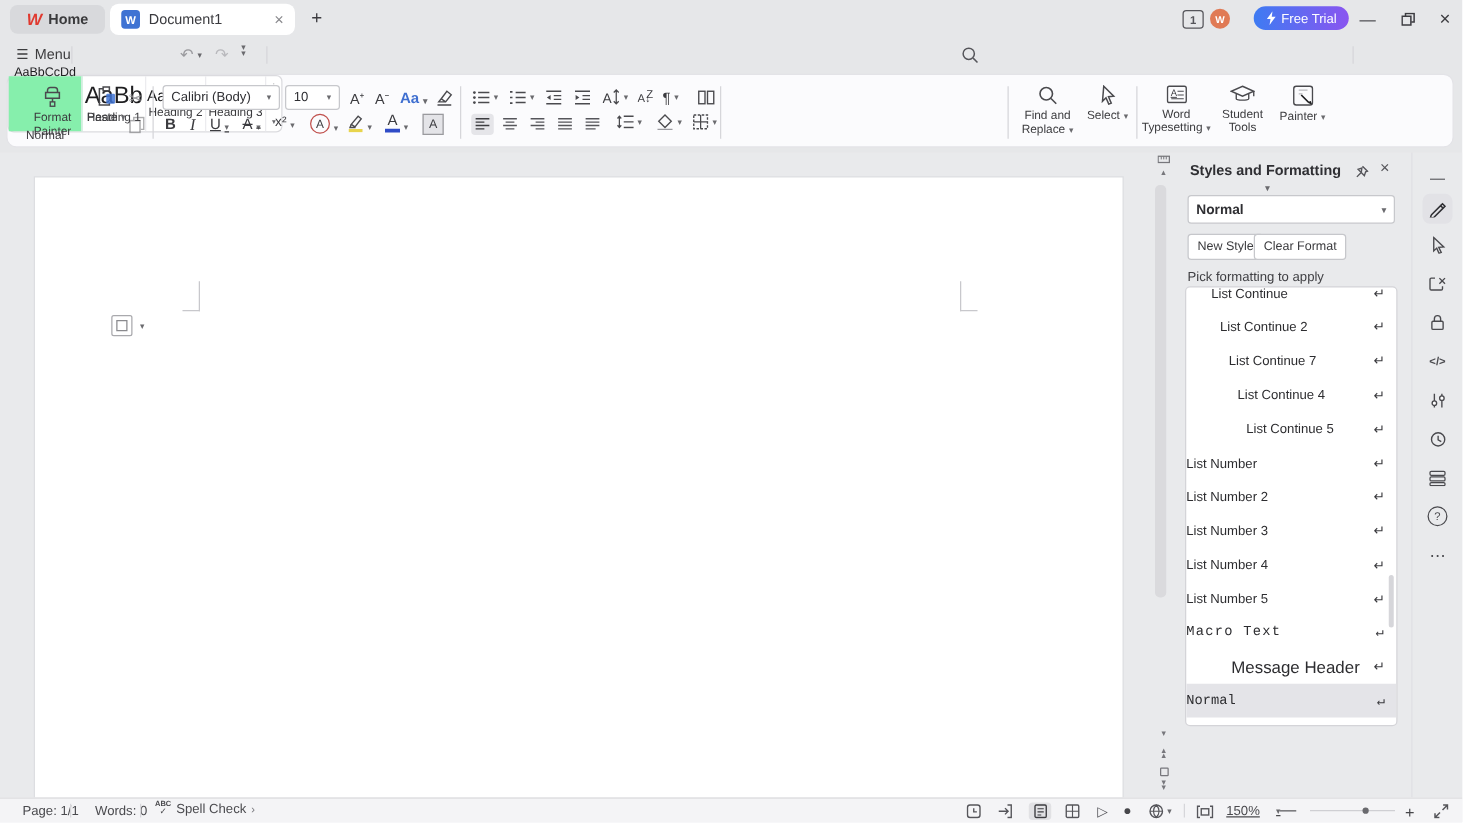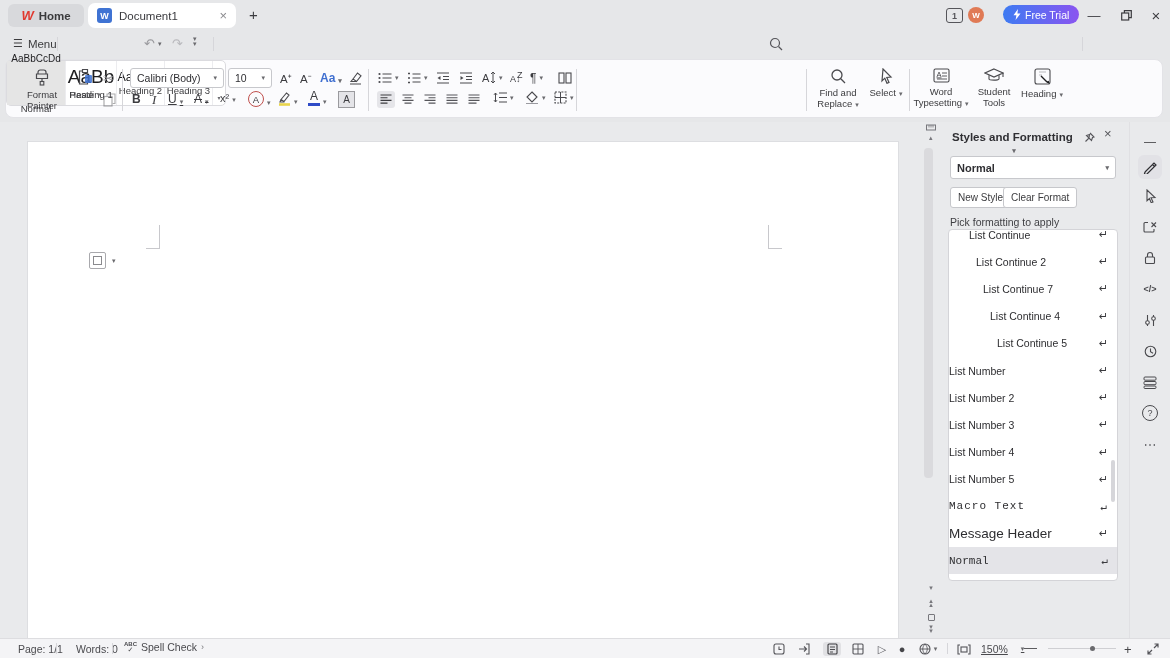--- a/index.html
+++ b/index.html
@@ -55,21 +55,21 @@
   .ptitle{left:952px;top:9px;font-size:11.5px;font-weight:700;color:#2f2f33;gap:4px;flex-direction:column;}
   .pselect{left:950px;top:34px;width:166px;height:23px;font-weight:700;font-size:11px;}
   .pbtn{position:absolute;top:65px;height:19px;background:#fff;border:1px solid #c6c7cb;border-radius:3px;font-size:10px;display:flex;align-items:center;padding:0 7px;color:#3b3b3e;}
   .plabel{left:950px;top:94px;font-size:10.5px;color:#3f3f43;}
   .listbox{left:948px;top:107px;width:170px;height:352px;background:#fff;border:1px solid #d4d4d8;border-radius:4px;overflow:hidden;box-sizing:border-box;}
   .lrows{margin-top:-9px;}
   .sr{position:relative;height:27.2px;display:flex;align-items:center;font-size:10.5px;color:#2d2d30;padding-left:0;}
   .sr .ret{position:absolute;right:9px;font-size:11px;color:#3a3a3e;}
   .sr.i1{padding-left:20px;}.sr.i2{padding-left:27px;}.sr.i3{padding-left:34px;}.sr.i4{padding-left:41px;}.sr.i5{padding-left:48px;}
   .sr.mono{font-family:"Liberation Mono",monospace;font-size:11px;}
-  .sr.hdr{font-size:13.5px;}
+  .sr.hdr{font-size:13.5px;padding-left:36px;}
   .sr.sel{background:#e4e4e8;}
   .lthumb{position:absolute;right:2px;top:230px;width:4px;height:42px;background:#d6d6da;border-radius:2px;}
   
   .rail{left:1129px;top:0;width:41px;height:516px;border-left:1px solid #e0e0e3;}
   .rit{position:absolute;left:8px;width:24px;height:24px;display:flex;align-items:center;justify-content:center;color:#4a4a4e;}
   .rit.on{background:#e2e2e6;border-radius:6px;}
   
   .statusbar{left:0;top:638px;width:1170px;height:20px;background:#f4f4f6;border-top:1px solid #dddde0;font-size:10.5px;color:#4a4a4e;}
   .sic{position:absolute;top:3px;display:flex;align-items:center;justify-content:center;width:18px;height:14px;color:#55555a;border-radius:3px;}
   .sic.on{background:#e1e1e4;}
@@ -385,21 +385,21 @@
     <div class="abs flex" style="left:548px;top:31px;">
         <svg width="13" height="13" viewBox="0 0 13 13">
           <rect x="1" y="1" width="11" height="11" fill="none" stroke="#4a4a4e" stroke-width="1.1" stroke-dasharray="2 1.2"></rect>
           <path d="M6.5 1v11M1 6.5h11" stroke="#4a4a4e" stroke-width="1"></path>
         </svg>
         <span class="cr">▾</span>
       </div>
     <div class="vdiv" style="left:570px;top:9px;height:42px;"></div>
 
     <div class="gallery">
-      <div class="gitem" style="width:64px;background:#e5e5e5;gap:38px;">
+      <div class="gitem" style="width:64px;background:#86efac;gap:38px;">
         <span class="gprev" style="font-size:10px;">AaBbCcDd</span>
         <span class="gname">Normal</span>
       </div>
       <div class="gitem" style="width:55px;">
         <span class="gprev" style="font-size:19px;">AaBb</span>
         <span class="gname">Heading 1</span>
       </div>
       <div class="gitem" style="width:52px;">
         <span class="gprev" style="font-size:12.5px;">AaBbCc</span>
         <span class="gname">Heading 2</span>
@@ -445,21 +445,21 @@
           <path d="M5 7.2 V11 c0 1.5 10 1.5 10 0 V7.2 M19 5v4" fill="none" stroke="#4a4a4e" stroke-width="1.1"></path>
         </svg>
       <span class="rlbl">Student Tools</span>
     </div>
     <div class="bigbtn" style="left:1012px;top:8px;width:48px;">
       <svg width="17" height="17" viewBox="0 0 17 17">
           <rect x="1" y="1" width="15" height="15" rx="2" fill="none" stroke="#4a4a4e" stroke-width="1.1"></rect>
           <path d="M5 4h7M5 7h3" stroke="#b9b9bd" stroke-width="1"></path>
           <path d="M7 8 L13 14 M13 14 l1.5.5 -.5-1.5" stroke="#1e1e20" stroke-width="1.4" fill="none"></path>
         </svg>
-      <span class="rlbl"><span>Heading</span><span class="cr">▾</span></span>
+      <span class="rlbl"><span>Painter</span><span class="cr">▾</span></span>
     </div>
   </div>
 
   <div class="abs workspace">
 
     <div class="abs page"></div>
     <div class="abs mark" style="left:159px;top:103px;width:1px;height:24px;"></div>
     <div class="abs mark" style="left:146px;top:126px;width:14px;height:1px;"></div>
     <div class="abs mark" style="left:768px;top:103px;width:1px;height:24px;"></div>
     <div class="abs mark" style="left:768px;top:126px;width:14px;height:1px;"></div>

